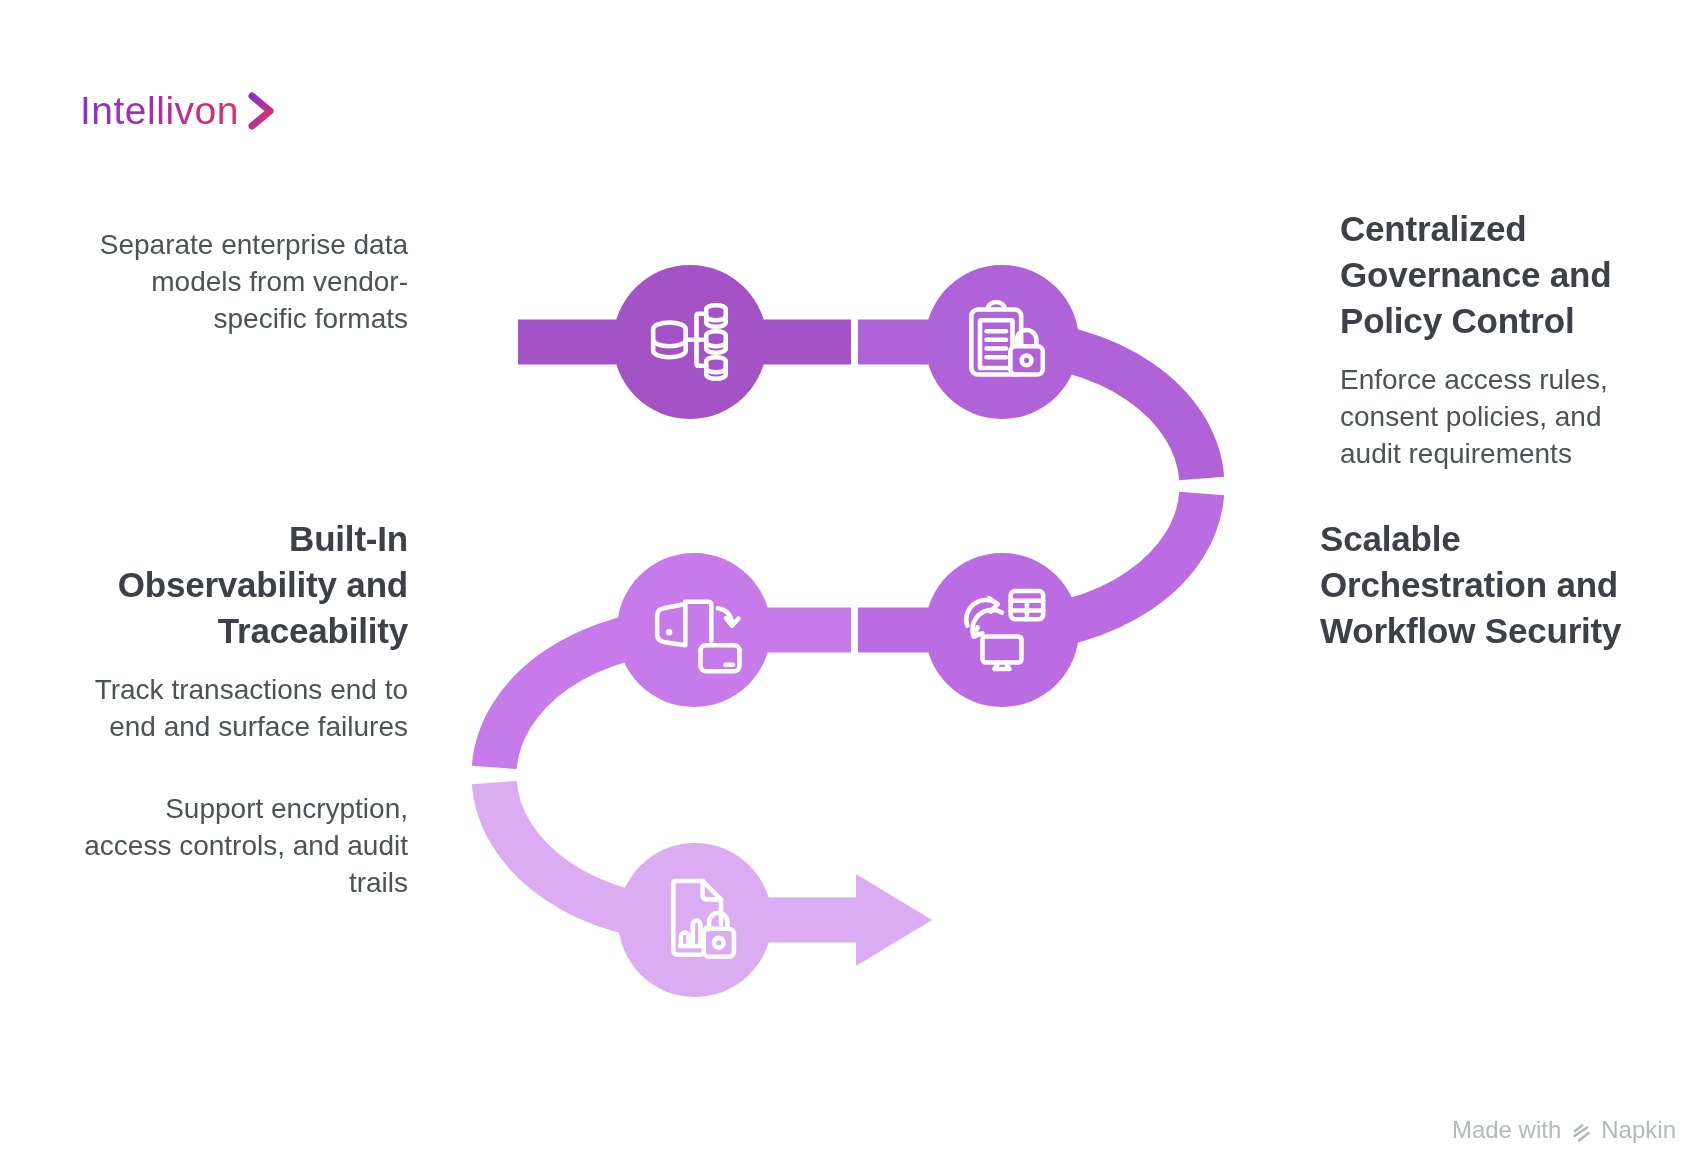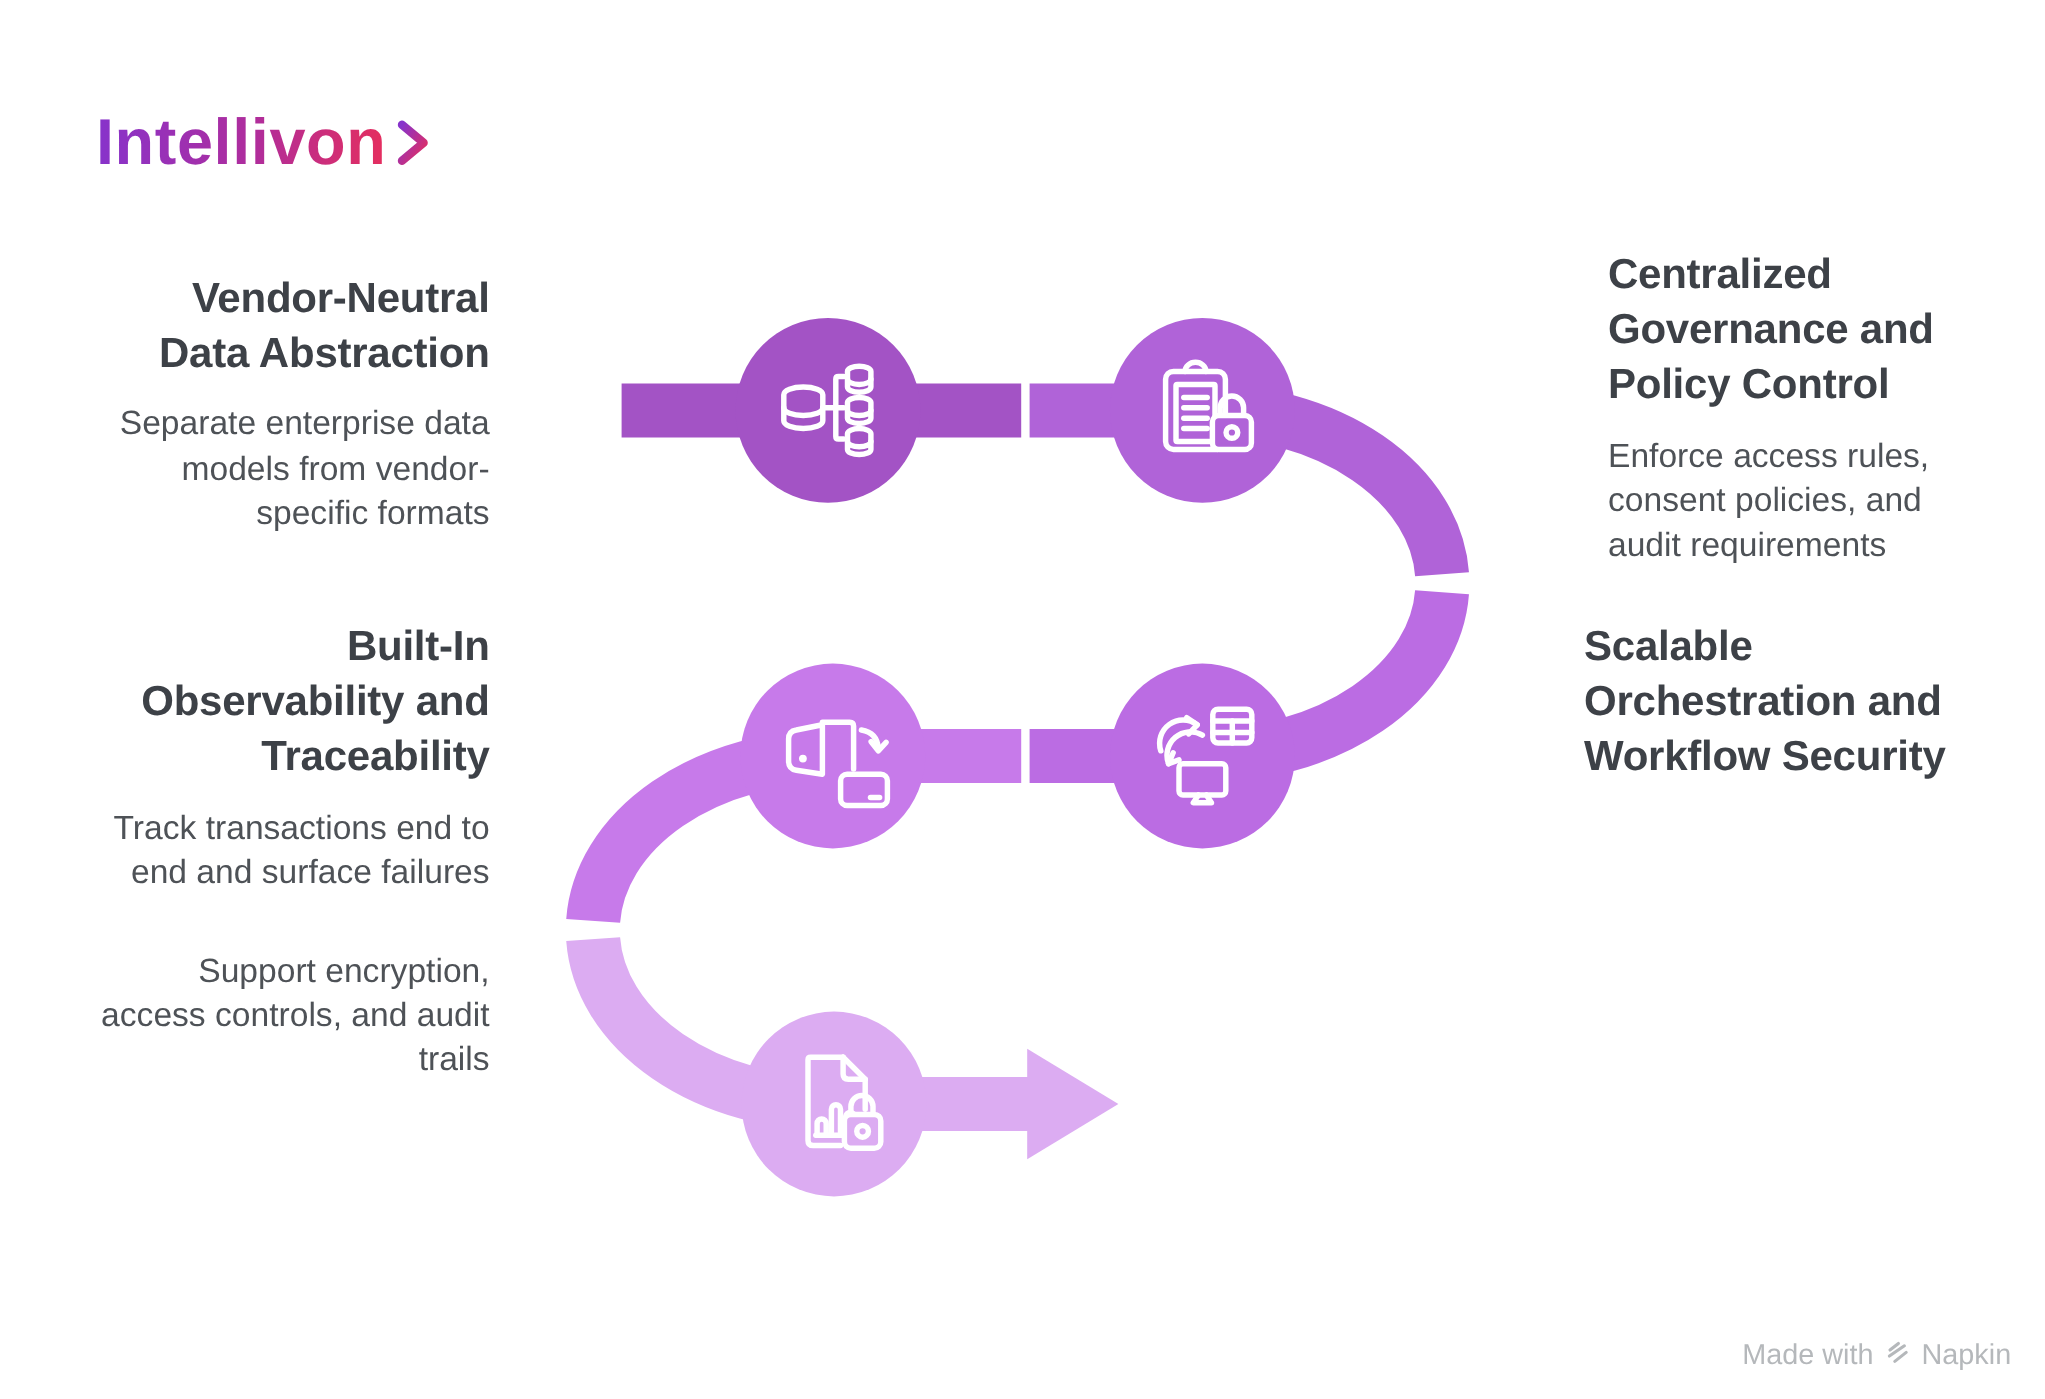--- a/index.html
+++ b/index.html
@@ -3,21 +3,21 @@
 <meta charset="utf-8">
 <style>
   html,body{margin:0;padding:0;background:#ffffff;}
   .canvas{
     position:relative;width:1704px;height:1166px;background:#ffffff;overflow:hidden;
     font-family:"Liberation Sans",sans-serif;
   }
   
   .logo{position:absolute;left:80px;top:88px;display:flex;align-items:center;gap:6px;}
   .logo-text{
-    font-size:54px;font-weight:700;letter-spacing:0.5px;
+    font-size:39px;font-weight:400;letter-spacing:0.5px;
     background:linear-gradient(90deg,#8733cb 0%,#b02d9b 55%,#e52e5e 100%);
     -webkit-background-clip:text;background-clip:text;color:transparent;text-align:center;
   }
   
   .flow{position:absolute;left:0;top:0;}
   .seg{fill:none;stroke-width:45;stroke-linecap:butt;}
   .ic{fill:none;stroke:#ffffff;stroke-width:4.2;stroke-linecap:round;stroke-linejoin:round;}
   .icfill{stroke:#ffffff;stroke-width:4.2;stroke-linejoin:round;}
   .icdot{fill:#ffffff;stroke:none;}
   
@@ -27,21 +27,21 @@
   .step-title{
     margin:0 0 16px 0;font-size:35px;line-height:1.32;font-weight:700;
     color:#3d4147;white-space:pre-line;letter-spacing:-0.2px;
   }
   .step-desc{
     margin:0;font-size:28px;line-height:1.33;font-weight:400;
     color:#4e5257;white-space:pre-line;
   }
   
   .made-with{
-    position:absolute;right:28px;bottom:22px;display:flex;align-items:flex-start;gap:9px;
+    position:absolute;right:28px;bottom:22px;display:flex;align-items:flex-end;gap:9px;
     font-size:24px;color:#b5b8bb;
   }
   .napkin-glyph{display:block;}
 </style>
 </head>
 <body>
 
 <div class="canvas">
 
   <div class="logo">
@@ -130,22 +130,20 @@
       <path class="ic" d="M35 72 V63 a3.5 3.5 0 0 1 7 0 V72"></path>
       <path class="ic" d="M46 72 V52 a3.5 3.5 0 0 1 7 0 V72"></path>
       <path class="ic" d="M57 72 V58 a3.5 3.5 0 0 1 7 0"></path>
       <path class="ic" d="M61 56 V50 a8.5 8.5 0 0 1 17 0 V56"></path>
       <rect class="icfill" x="56" y="56" width="28" height="26" rx="5" fill="#dcacf2"></rect>
       <circle class="ic" cx="70" cy="69" r="4.5"></circle>
     </svg>
   </svg>
 
   <div class="block left" style="left:68px;top:226px;">
-    <h2 class="step-title">Vendor-Neutral
-Data Abstraction</h2>
     <p class="step-desc">Separate enterprise data
 models from vendor-
 specific formats</p>
   </div>
 
   <div class="block left" style="left:68px;top:516px;">
     <h2 class="step-title">Built-In
 Observability and
 Traceability</h2>
     <p class="step-desc">Track transactions end to

